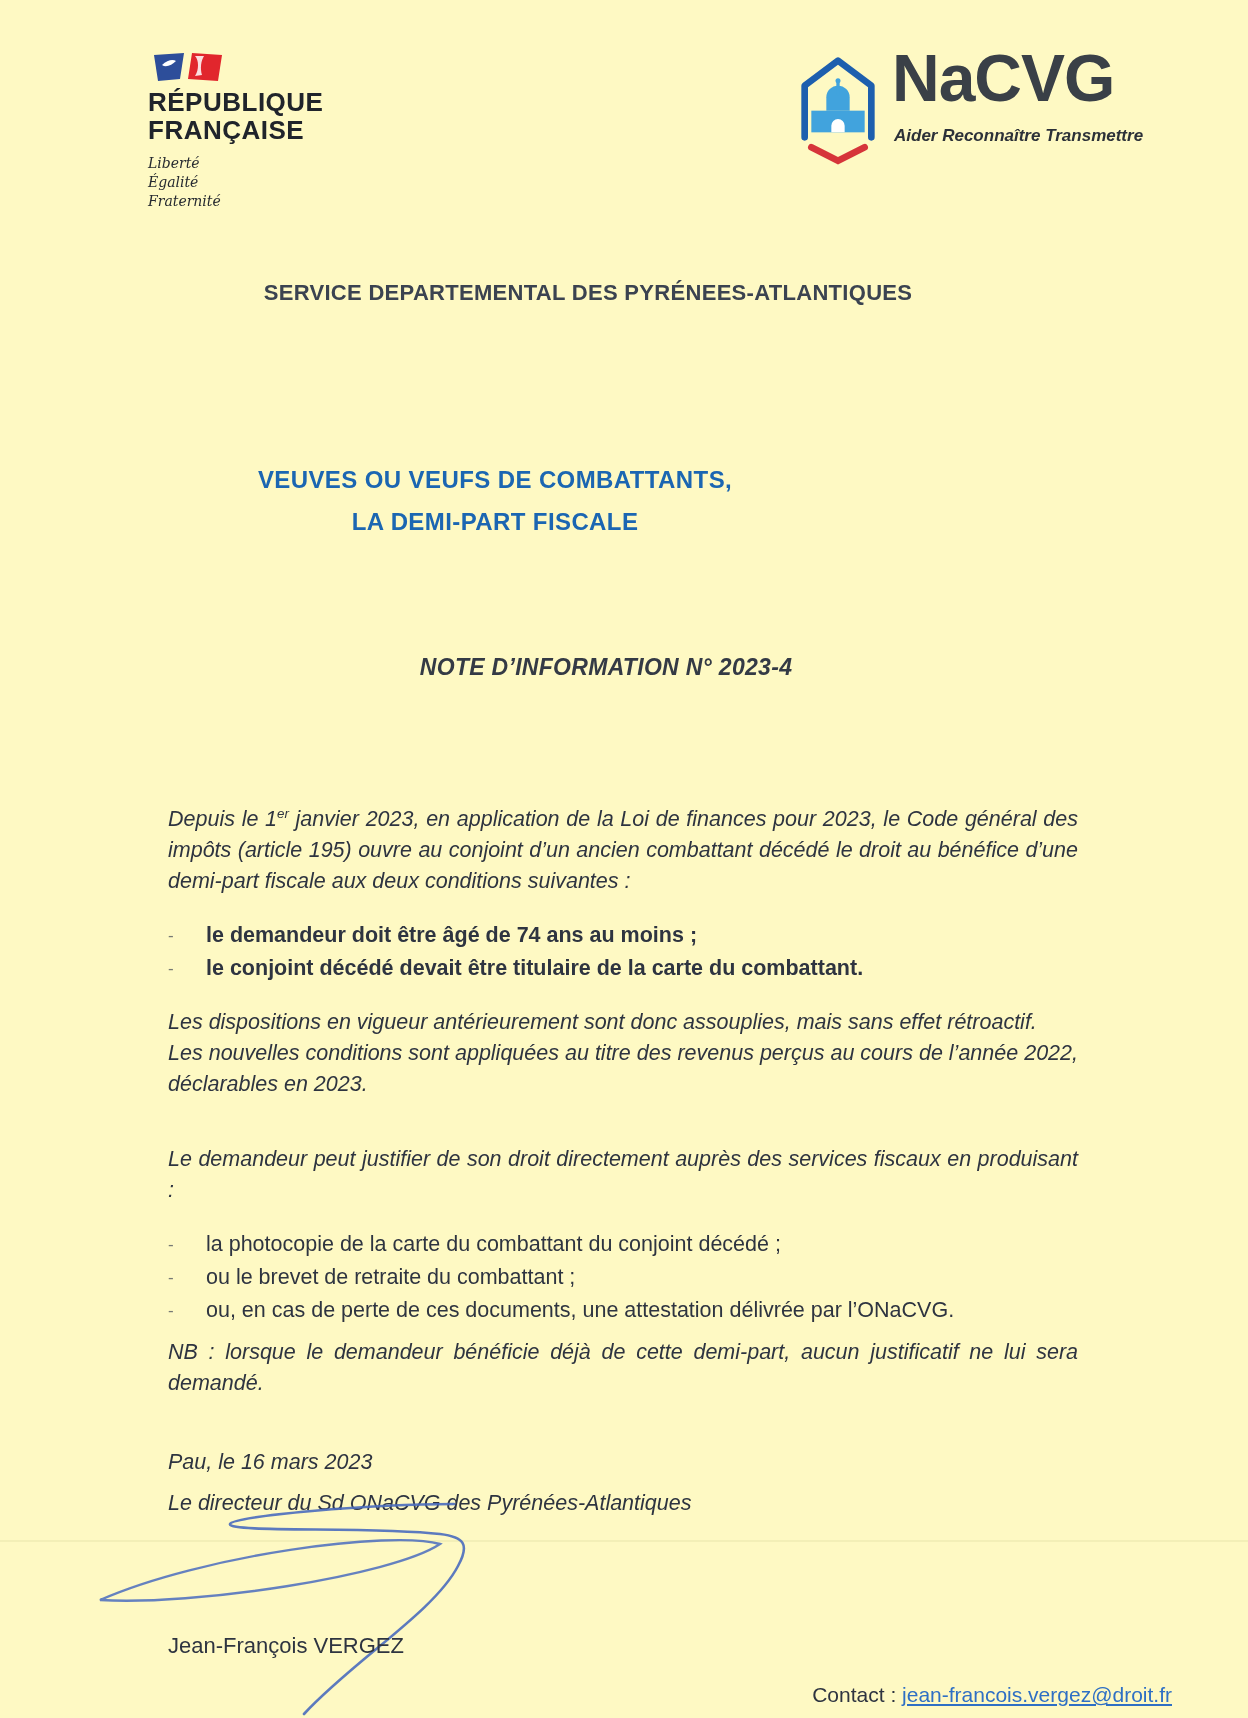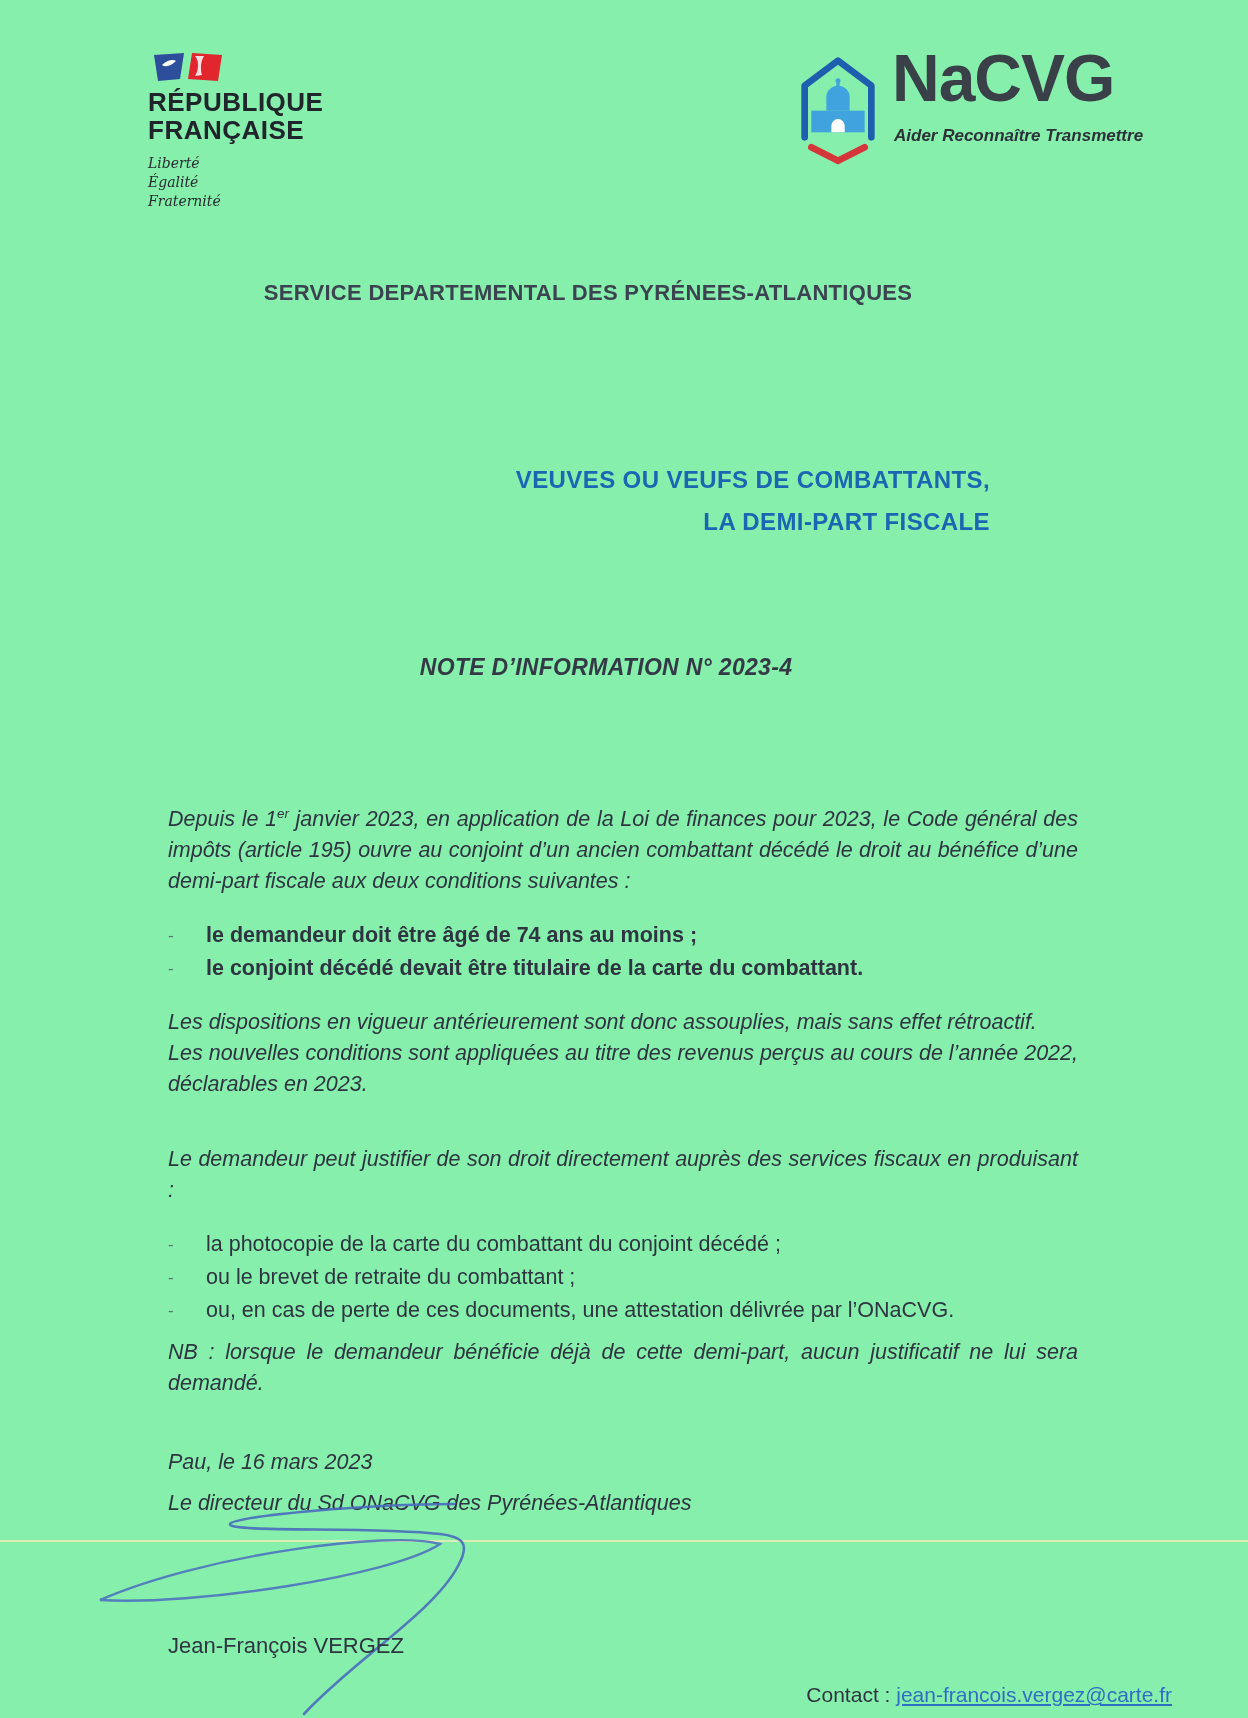--- a/index.html
+++ b/index.html
@@ -1,19 +1,19 @@
 <!DOCTYPE html>
 <html><head>
 <meta charset="utf-8">
 <style>
   html,body{margin:0;padding:0;background:#ffffff;}
   .page{
     position:relative;
     width:1248px;height:1718px;
-    background:#86efac;
+    background:#fef9c3;
     font-family:"Liberation Sans",sans-serif;
     color:#2e3440;
     overflow:hidden;
   }
 
   
   .rf-block{position:absolute;left:148px;top:52px;width:260px;}
   .rf-flag{position:relative;width:78px;height:30px;margin-left:2px;}
   .rf-flag svg{display:block;}
   .rf-title{margin-top:6px;font-weight:700;font-size:26px;line-height:28px;color:#20242b;letter-spacing:.5px;}
@@ -21,21 +21,21 @@
 
   
   .nacvg{position:absolute;left:788px;top:48px;width:420px;}
   .nacvg-icon{position:absolute;left:0;top:2px;width:100px;height:118px;}
   .nacvg-name{position:absolute;left:104px;top:-8px;font-size:66px;font-weight:600;letter-spacing:-1px;color:#3a4047;}
   .nacvg-tagline{position:absolute;left:106px;top:78px;width:250px;font-style:italic;font-size:17px;color:#2c3138;white-space:nowrap;font-weight:bold;}
 
   
   .service-line{position:absolute;left:0;top:280px;width:1248px;padding-right:72px;box-sizing:border-box;
     text-align:center;font-weight:700;font-size:22px;color:#3b4350;letter-spacing:.3px;}
-  .doc-title{position:absolute;left:0;width:990px;text-align:right;font-weight:700;font-size:24px;letter-spacing:.4px;}
+  .doc-title{position:absolute;left:0;width:990px;text-align:center;font-weight:700;font-size:24px;letter-spacing:.4px;}
   .doc-title.l1{top:466px;}
   .doc-title.l2{top:508px;}
   .note-ref{position:absolute;left:0;top:654px;width:1212px;text-align:center;
     font-weight:700;font-style:italic;font-size:23px;color:#343a45;letter-spacing:.3px;}
 
   
   .body-block{position:absolute;left:168px;right:170px;top:804px;font-size:21.5px;line-height:31px;}
   .body-block p{margin:0;text-align:justify;font-style:italic;}
   .gap-s{margin-top:22px !important;}
   .gap-m{margin-top:44px !important;}
@@ -153,16 +153,16 @@
     <svg width="500" height="218" viewBox="0 0 500 218">
       <path d="M28,100 C130,55 320,30 368,44 C320,76 120,106 28,100 Z" fill="none" stroke="#4a6cbe" stroke-width="2.4" stroke-linecap="round" opacity="0.85"></path>
       <path d="M382,4 C300,4 160,16 158,24 C156,33 300,26 368,34 C392,37 398,44 386,66 C362,112 282,160 232,214" fill="none" stroke="#4a6cbe" stroke-width="2.6" stroke-linecap="round" opacity="0.9"></path>
     </svg>
   </div>
 
   <div class="sig-name">Jean-François VERGEZ</div>
 
   <div class="contact">
     <span>Contact  :</span>
-    <a href="#">jean-francois.vergez@carte.fr</a>
+    <a href="#">jean-francois.vergez@droit.fr</a>
   </div>
 
 </div>
 
 </body></html>

